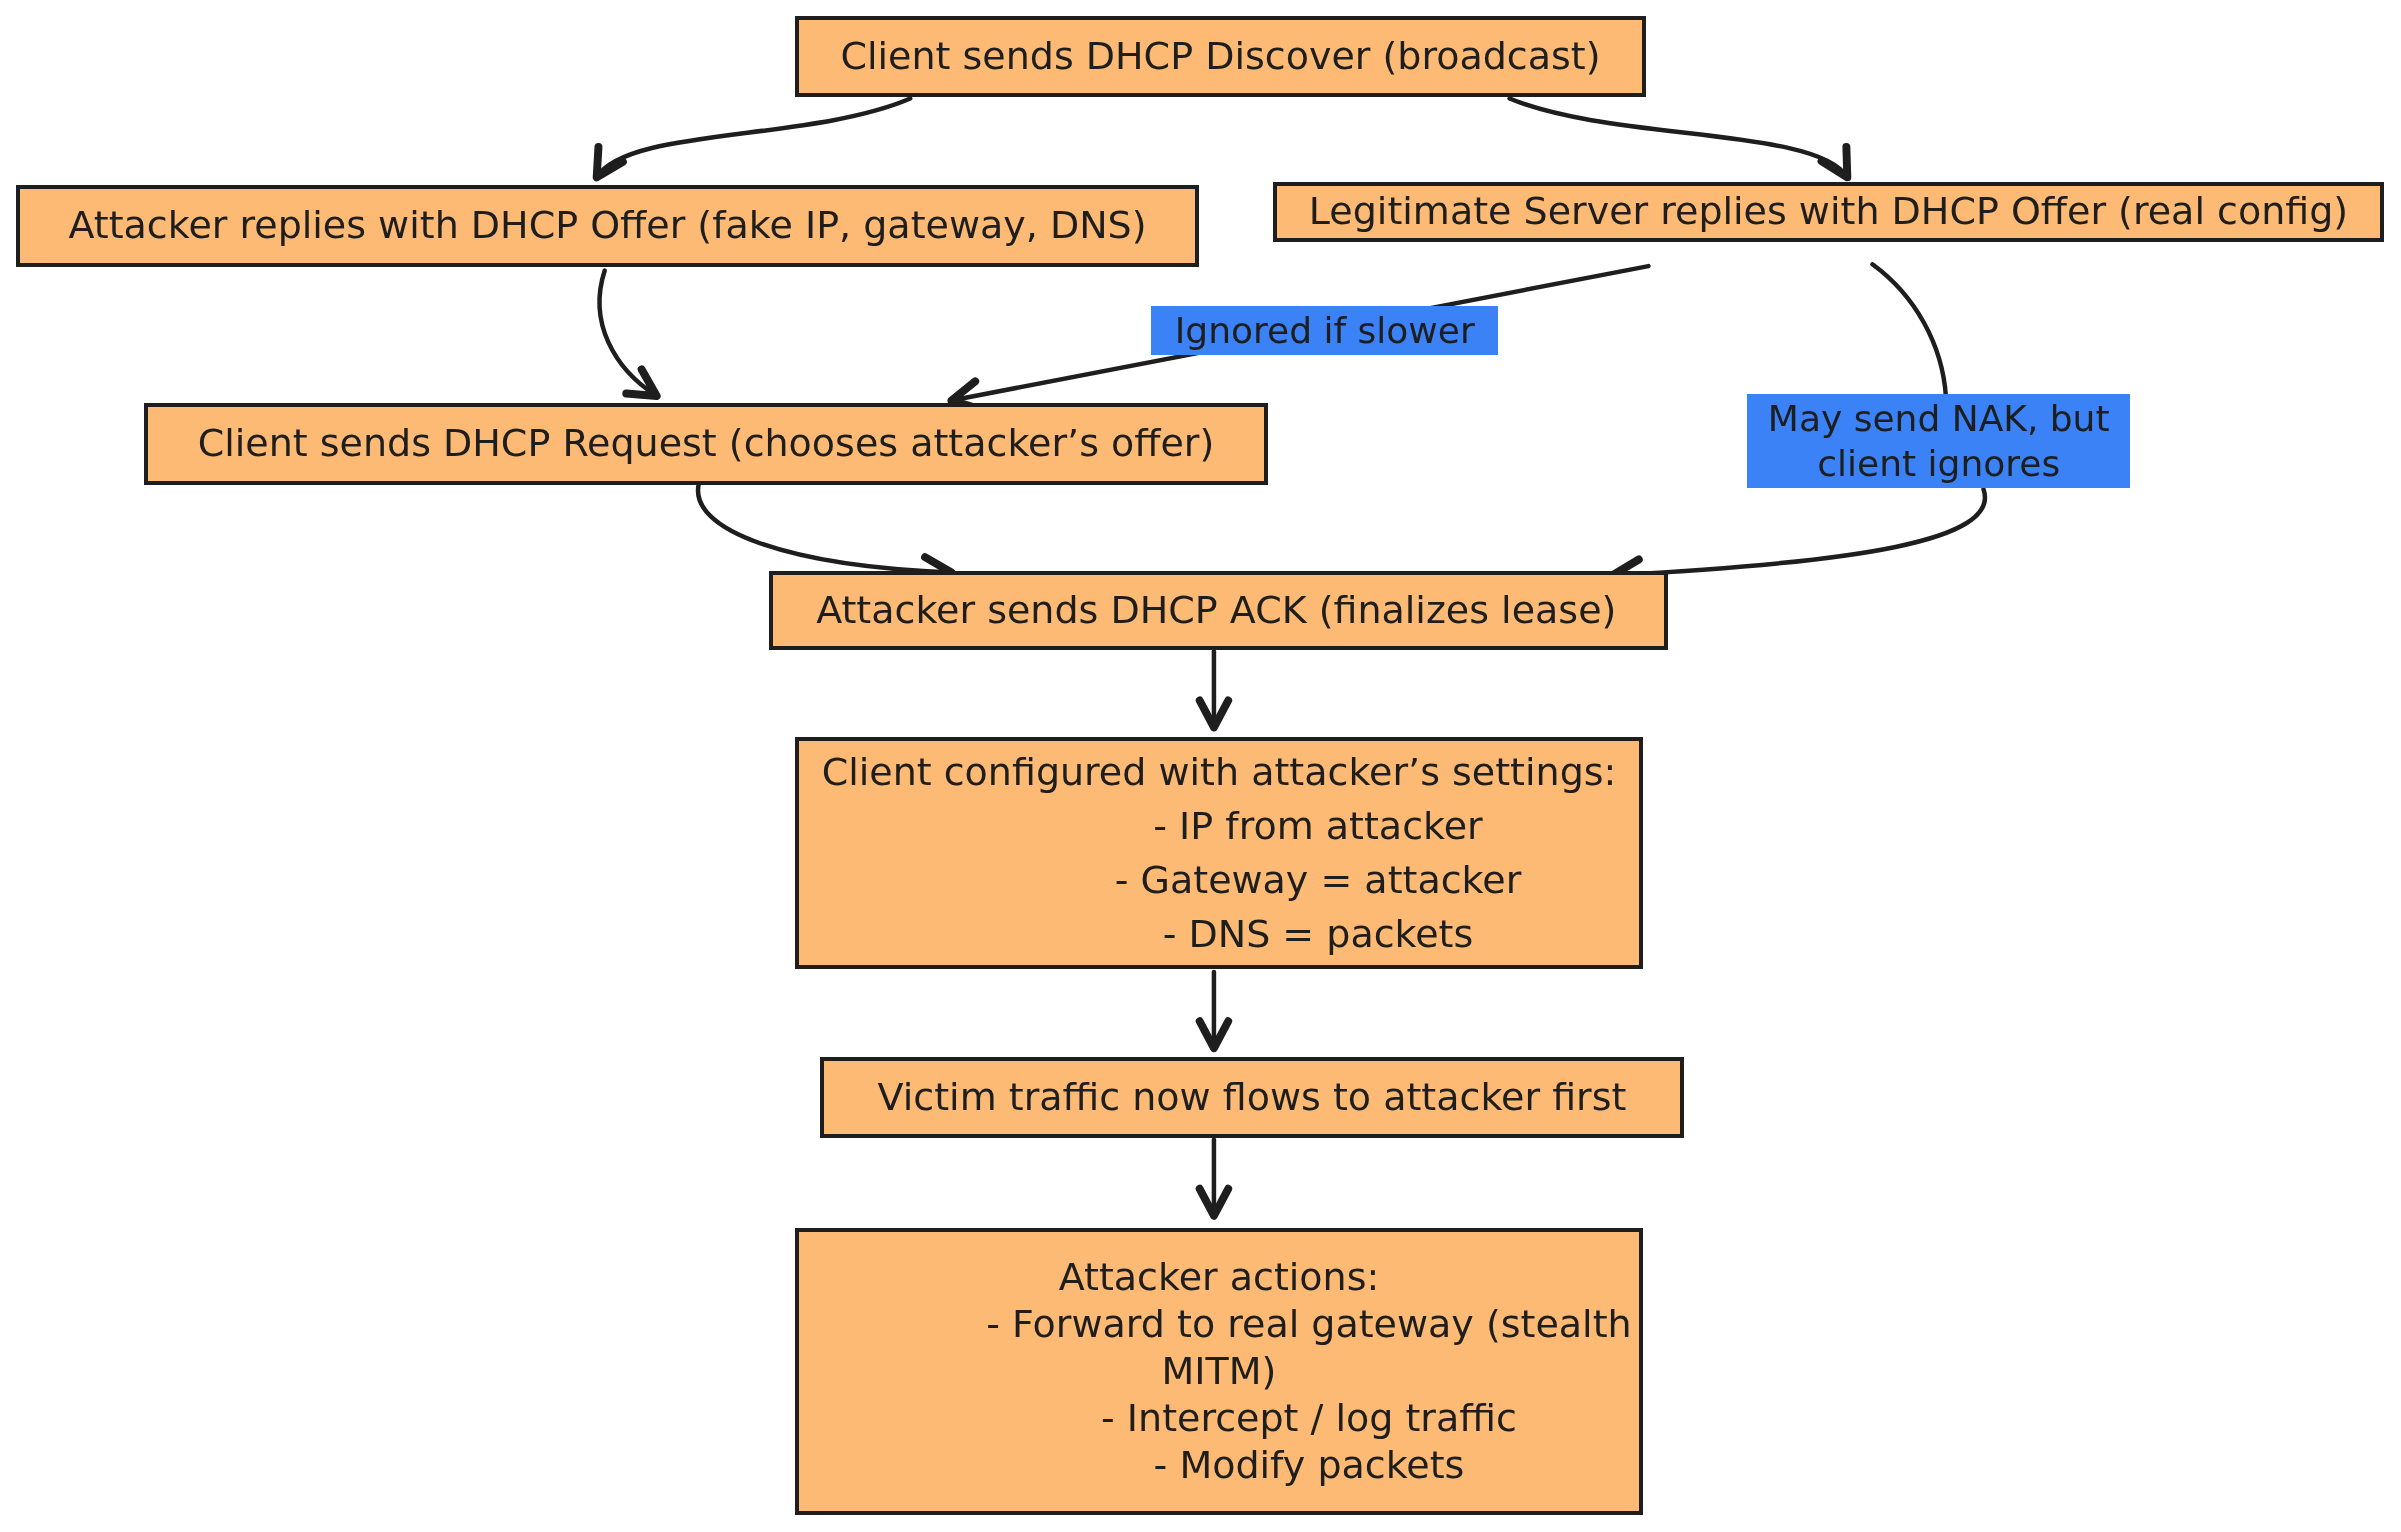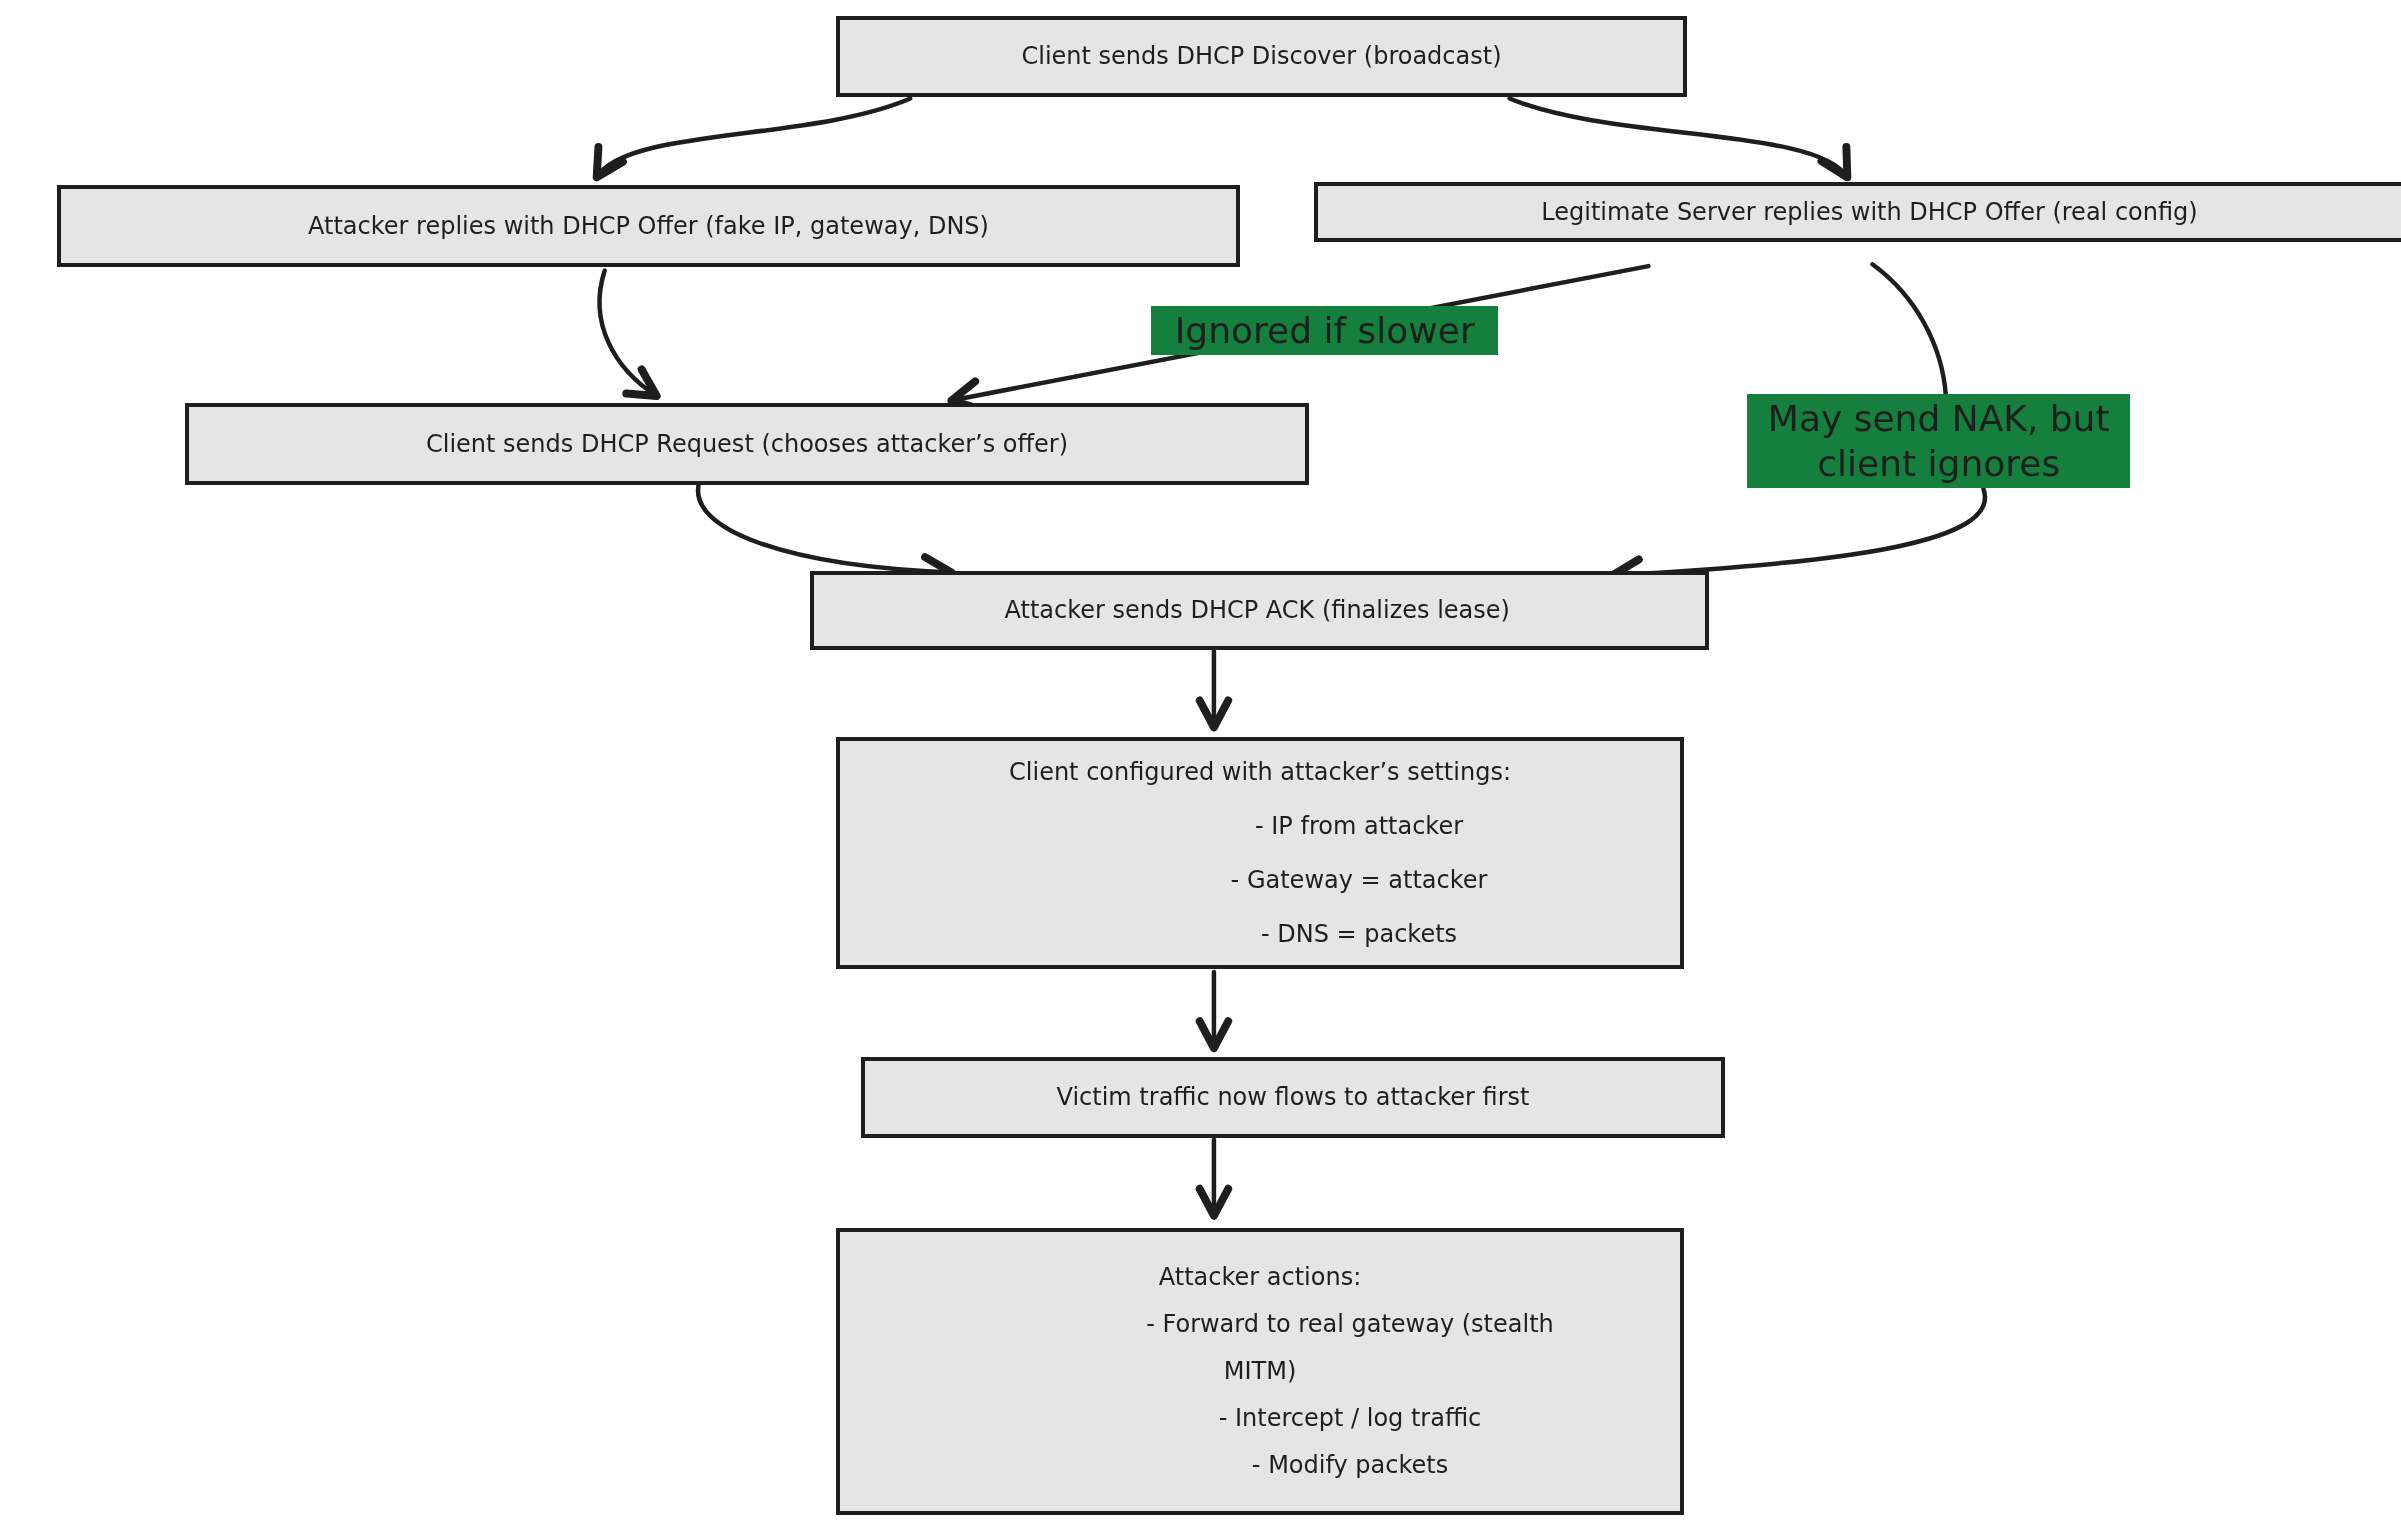--- a/index.html
+++ b/index.html
@@ -8,34 +8,33 @@
     width:2401px; height:1532px;
     background:#ffffff;
     font-family:"DejaVu Sans","Liberation Sans",sans-serif;
     color:#1e1e1e;
     overflow:hidden;
   }
   #edges { position:absolute; left:0; top:0; width:2401px; height:1532px; }
   #edges path { fill:none; stroke:#1e1e1e; stroke-width:5; stroke-linecap:round; }
   .node {
     position:absolute; box-sizing:border-box;
-    border:4.5px solid #1e1e1e; background:#e5e5e5;
+    border:4.5px solid #1e1e1e; background:#fdba74;
     display:flex; align-items:center; justify-content:center;
-    text-align:center; font-size:24px; line-height:1.2;
+    text-align:center; font-size:38px; line-height:1.2;
     padding:0 12.5px;
-    margin-left:41px;
   }
   .node.multi { flex-direction:column; }
   .node.multi .line { width:100%; }
   #node-configured .line { line-height:54px; }
   #node-actions .line { line-height:47px; }
   #node-configured .indent { transform:translateX(99px); }
   #node-actions .indent { transform:translateX(90px); }
   .edge-label {
-    position:absolute; background:#15803d;
+    position:absolute; background:#3b82f6;
     text-align:center; font-size:36px; line-height:45px;
     padding:1.8px 7.2px;
   }
   
   #node-discover   { left:795px;  top:16px;   width:851px;  height:81px;  }
   #node-attacker-offer { left:16px; top:185px; width:1183px; height:82px; }
   #node-legit-offer { left:1273px; top:182px;  width:1111px; height:60px; }
   #node-request    { left:144px;  top:403px;  width:1124px; height:82px;  }
   #node-ack        { left:769px;  top:571px;  width:899px; height:79px;padding-left:8px;  }
   #node-configured { left:795px;  top:737px;  width:848px;  height:232px; }

